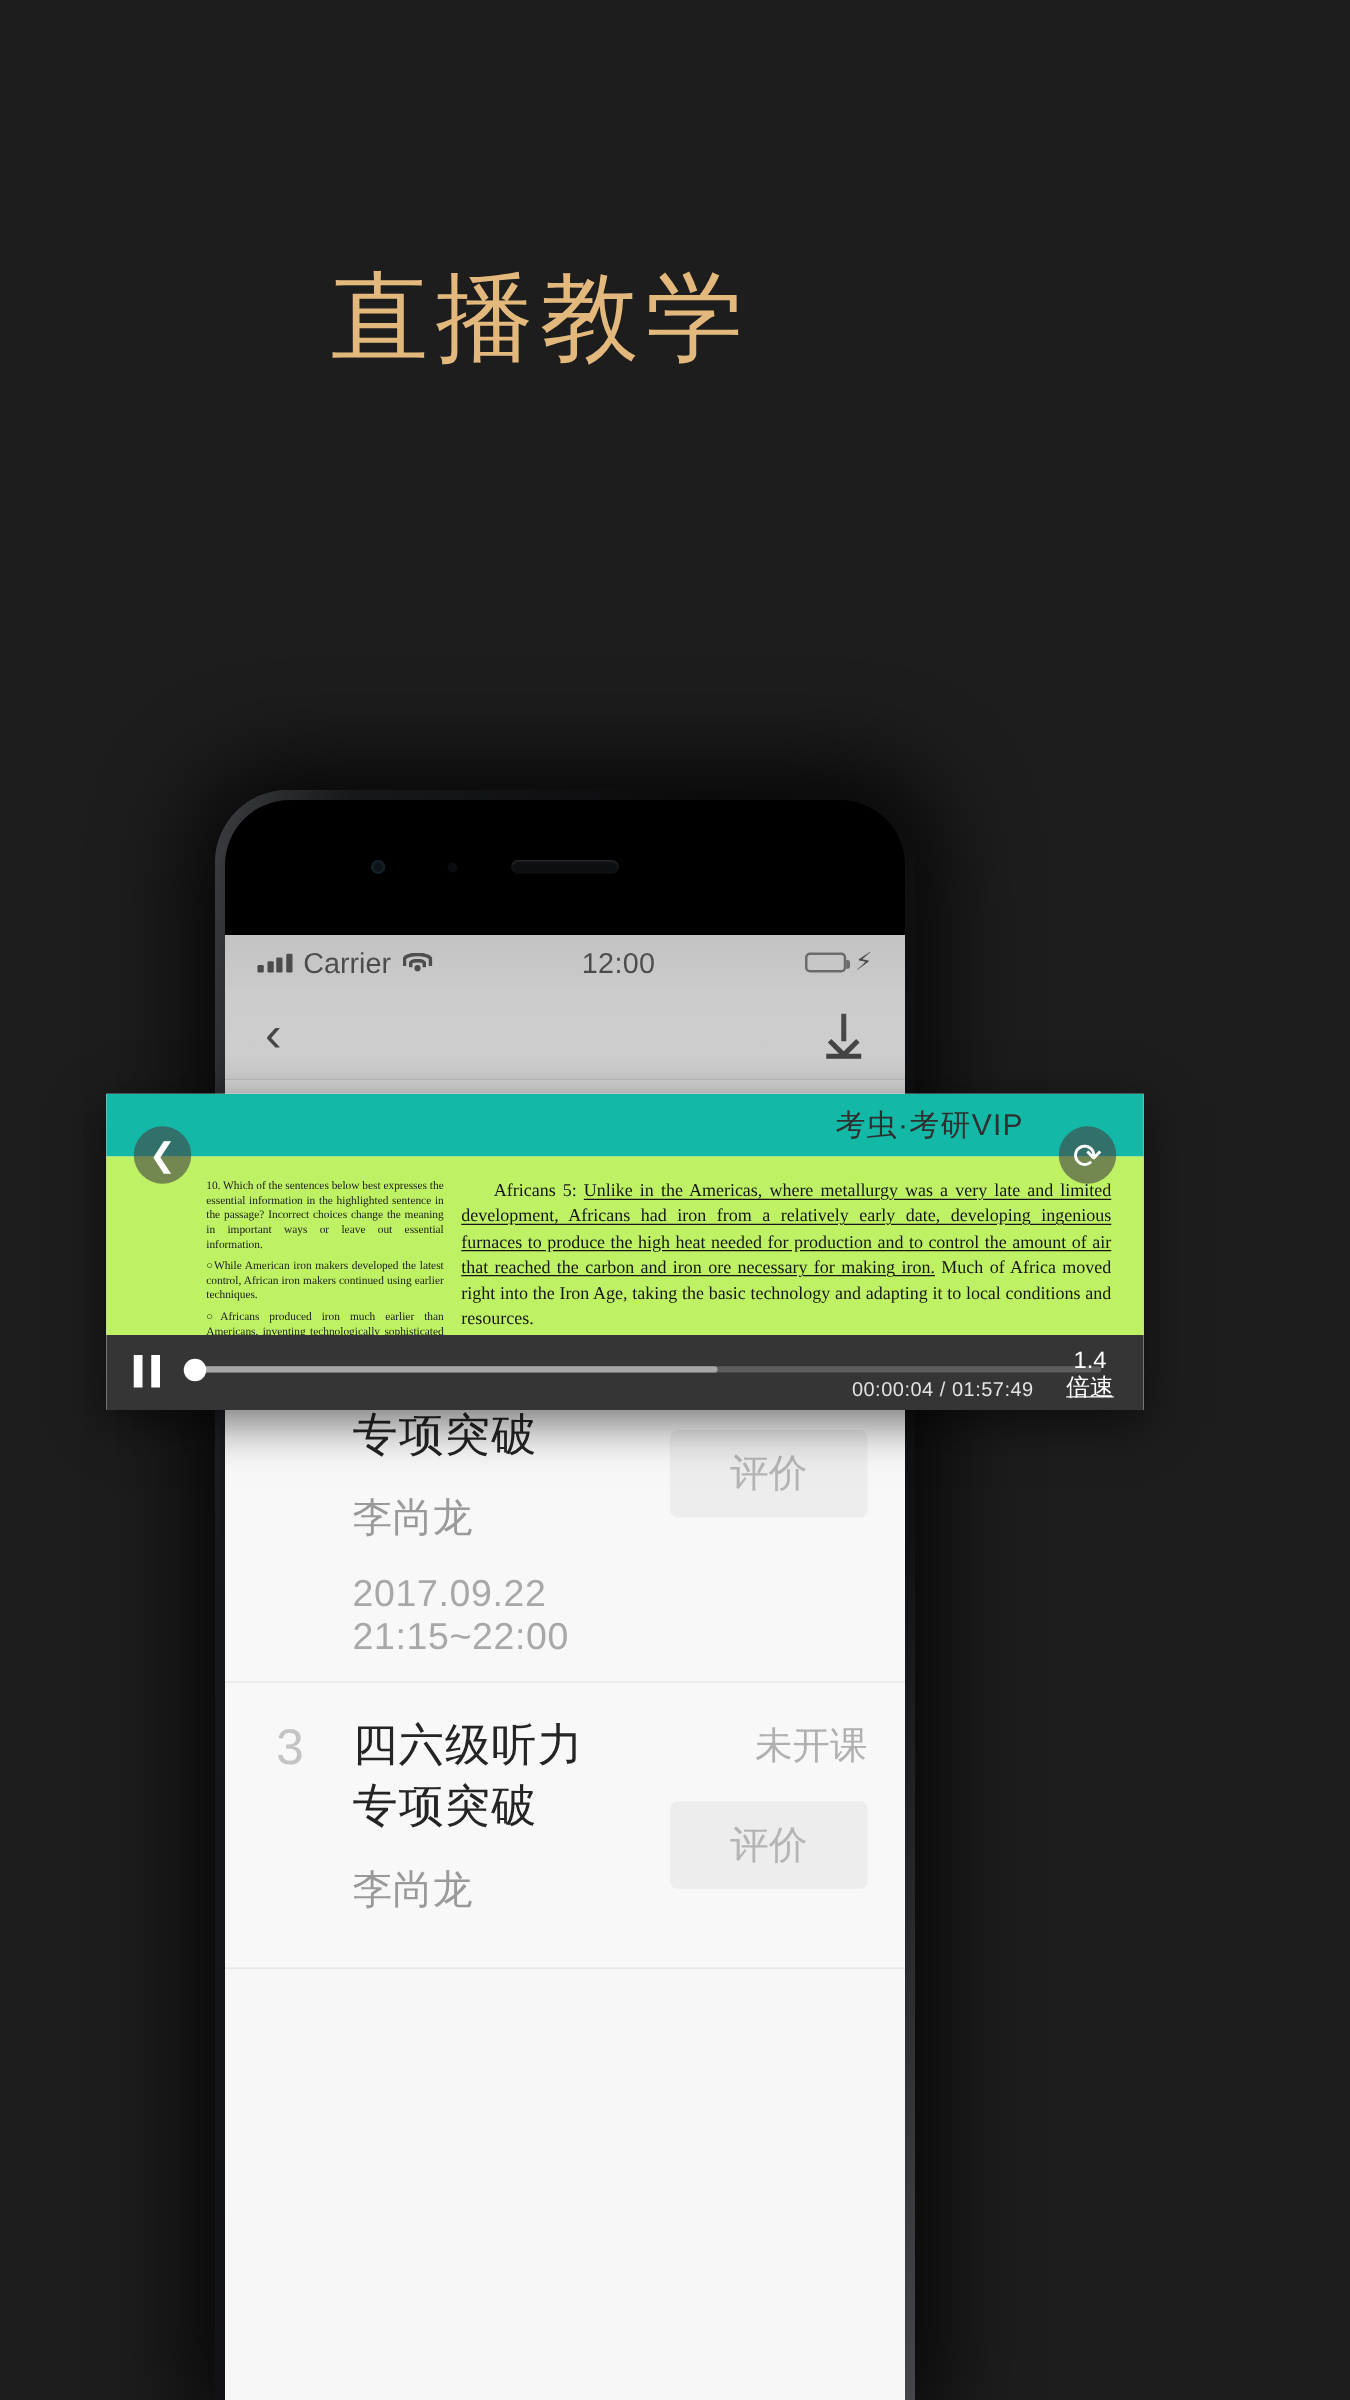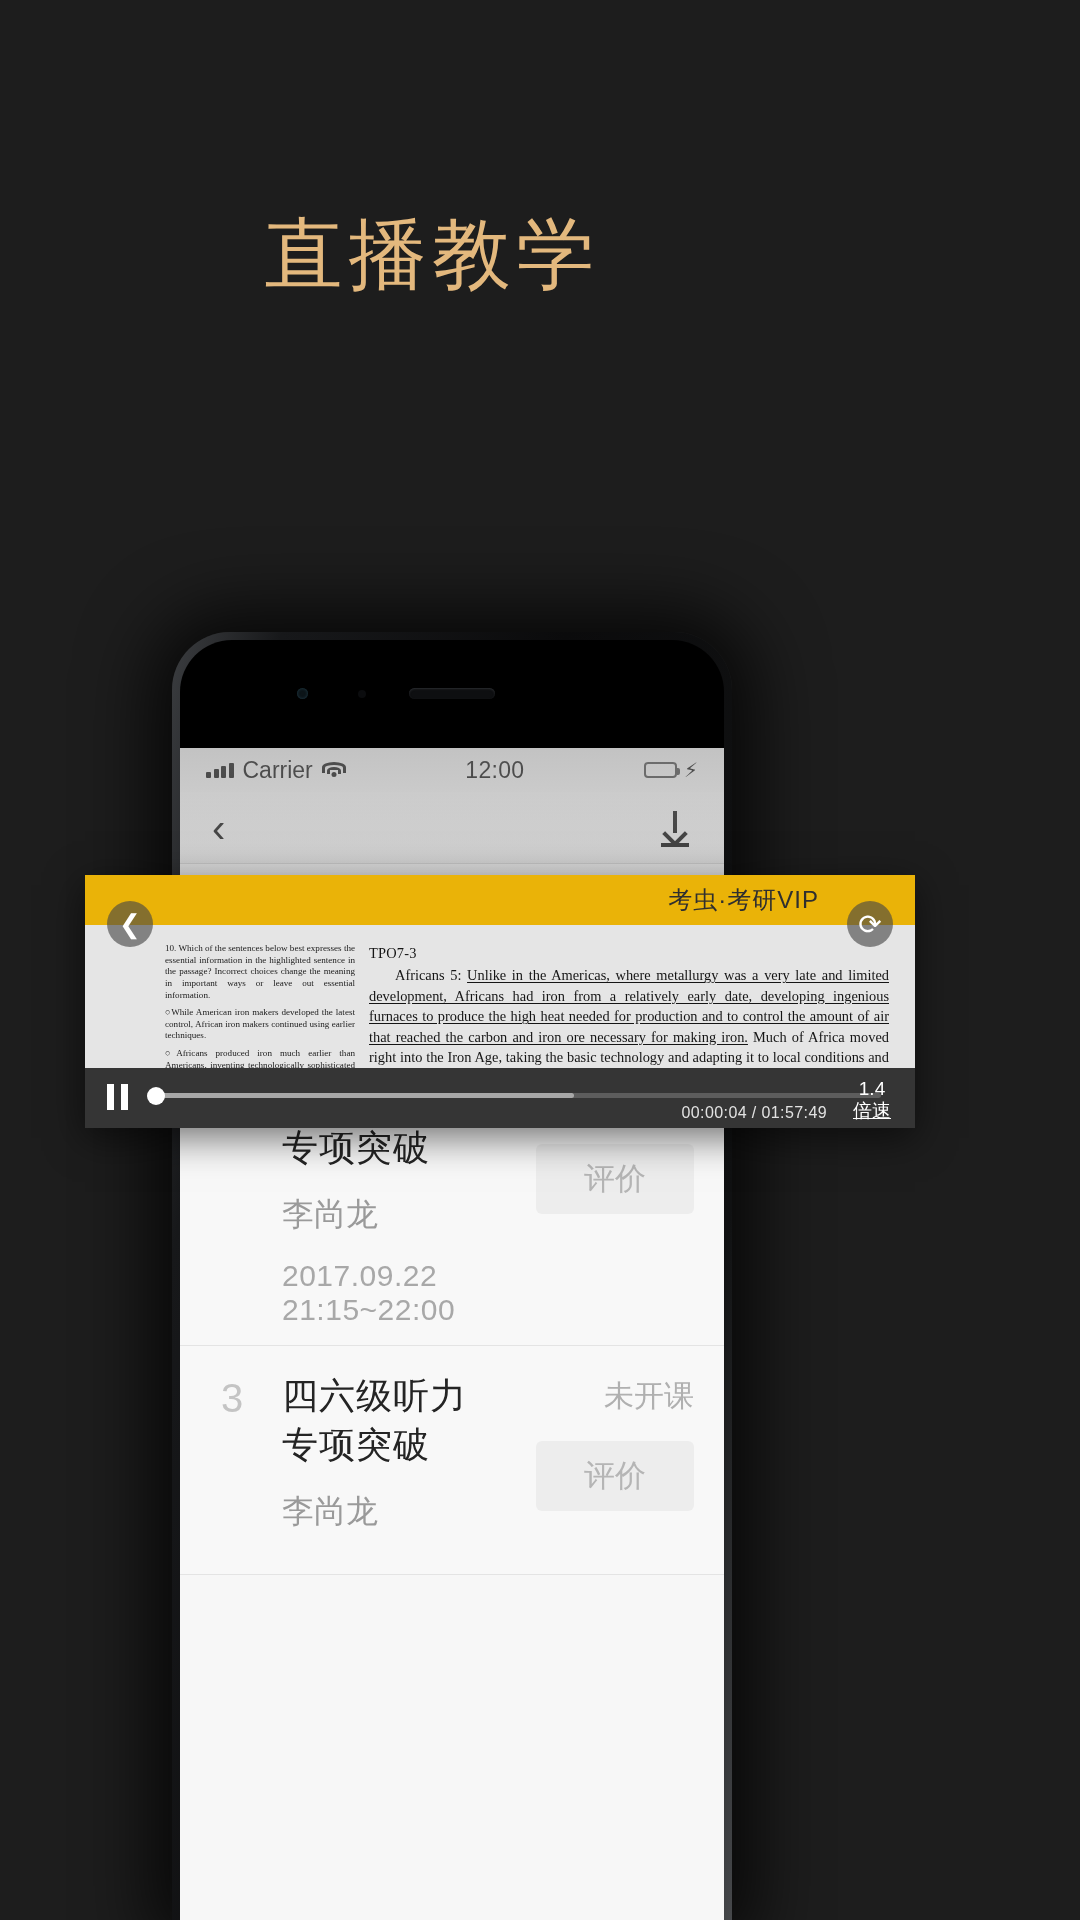--- a/index.html
+++ b/index.html
@@ -131,39 +131,39 @@
   .cbtn.gold{ background:#ddbd86; color:#fff;}
   .cbtn.grey{ background:#ededed; color:#b5b5b5;}
 
   
   .player{
     position:absolute; left:85px; top:875px; width:830px; height:253px;
     background:#fff; box-shadow:0 10px 36px rgba(0,0,0,.55);
     overflow:hidden;
   }
   .pl-header{
-    height:50px; background:#eab308; position:relative;
+    height:50px; background:#14b8a6; position:relative;
     display:flex; align-items:center; justify-content:flex-end;
     padding-right:96px;
   }
   .pl-title{ font-size:24px; color:#2f2f2f; letter-spacing:1px;}
   .pl-back{
     position:absolute; left:22px; top:26px; width:46px; height:46px;
     border-radius:50%; background:rgba(70,70,70,.62);
     display:flex; align-items:center; justify-content:center;
     color:#fff; font-size:26px; font-weight:300;
   }
   .pl-refresh{
     position:absolute; right:22px; top:26px; width:46px; height:46px;
     border-radius:50%; background:rgba(70,70,70,.62);
     display:flex; align-items:center; justify-content:center;
     color:#fff; font-size:28px;
   }
   .pl-doc{
-    height:143px; background:#e5e5e5; display:flex;
+    height:143px; background:#bef264; display:flex;
     padding:18px 26px 0 80px; gap:14px; overflow:hidden;
   }
   .doc-col-l{
     width:190px; flex:0 0 190px;
     font-family:"Liberation Serif","DejaVu Serif",serif;
     font-size:9.1px; line-height:1.28; color:#1b1b1b;
     text-align:justify;
   }
   .doc-col-l p{ margin-bottom:6px;}
   .doc-col-r{
@@ -321,21 +321,20 @@
   <div class="pl-doc">
     <div class="doc-col-l">
       <p>
         <span>10. Which of the sentences below best expresses the essential information in the highlighted sentence in the passage? Incorrect choices change the meaning in important ways or leave out essential information.</span>
       </p>
       <p>○While American iron makers developed the latest control, African iron makers continued using earlier techniques.</p>
       <p>○Africans produced iron much earlier than Americans, inventing technologically sophisticated heating systems.</p>
 
     </div>
     <div class="doc-col-r">
-      <div class="tpo">TPO7-3</div>
       <div class="para">
         <span>Africans 5:</span>
         <span class="hl">Unlike in the Americas, where metallurgy was a very late and limited development, Africans had iron from a relatively early date, developing ingenious furnaces to produce the high heat needed for production and to control the amount of air that reached the carbon and iron ore necessary for making iron.</span><span> Much of Africa moved right into the Iron Age, taking the basic technology and adapting it to local conditions and resources.</span>
       </div>
     </div>
   </div>
 
   <div class="pl-controls">
     <span class="pause">
         <i></i>

